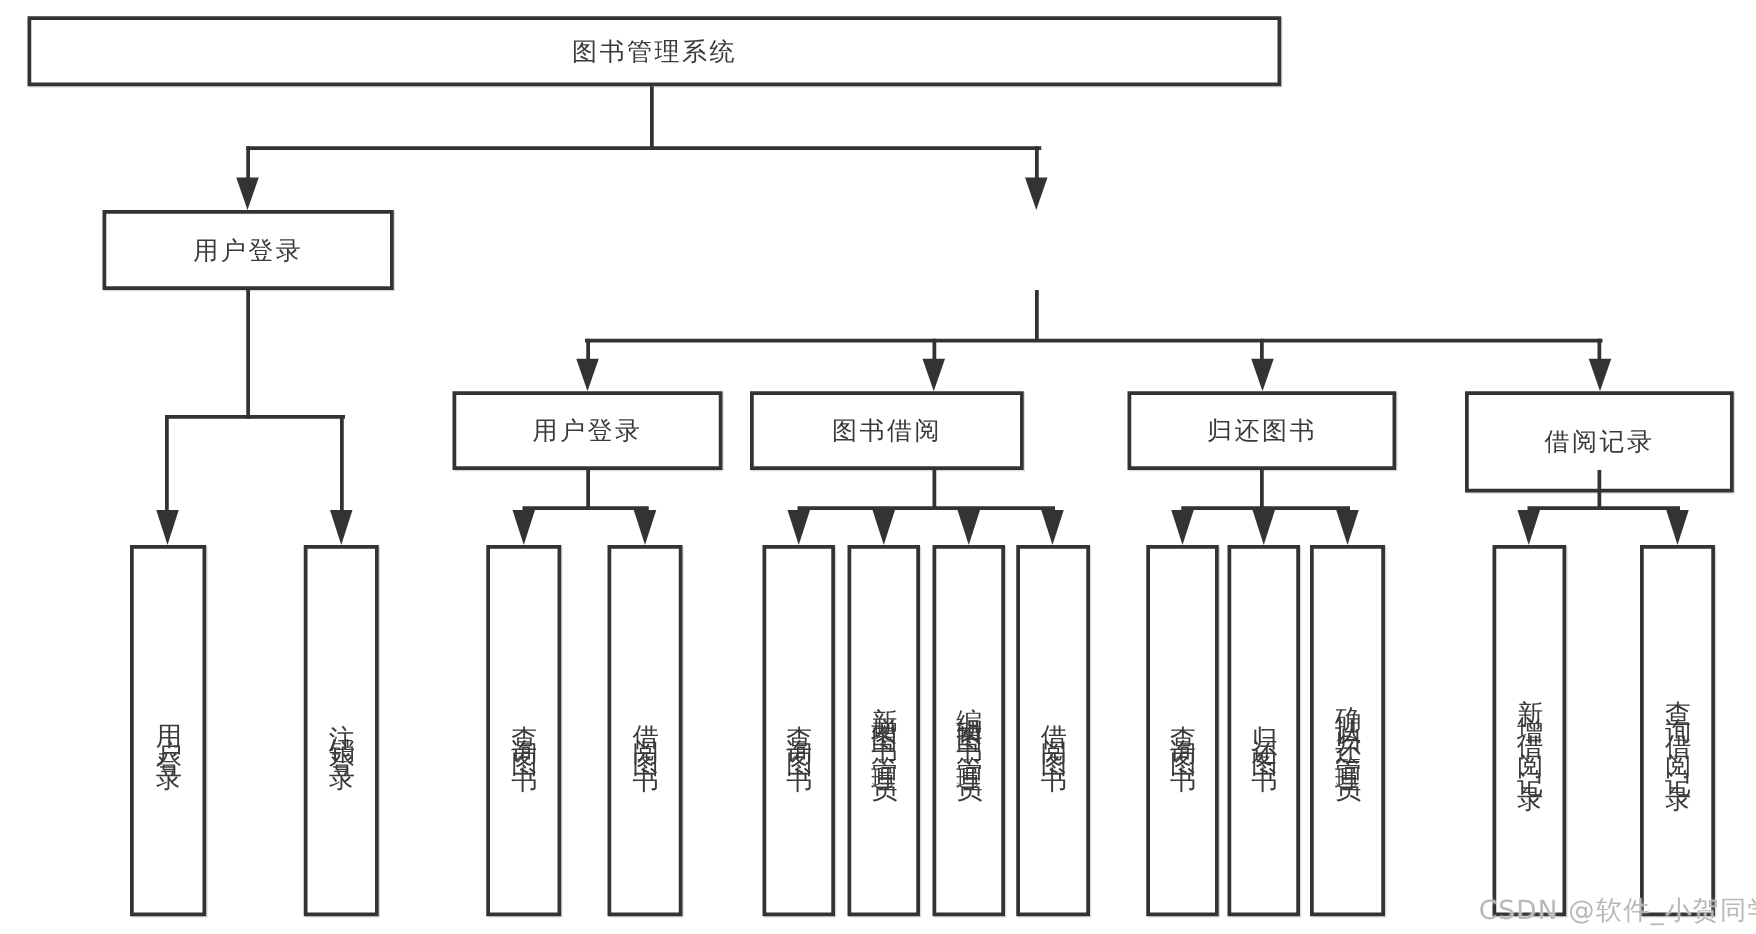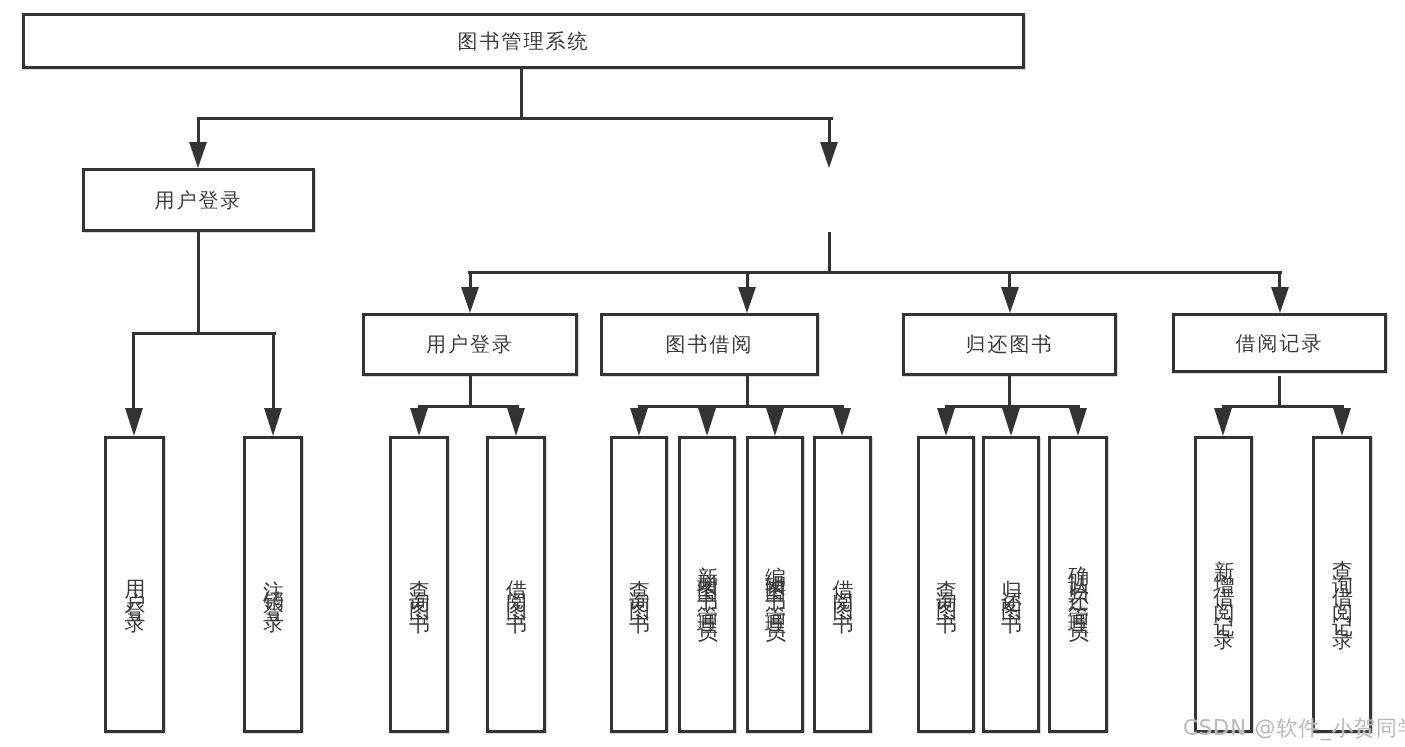--- a/index.html
+++ b/index.html
@@ -102,21 +102,21 @@
 
   <div class="node" style="left:362px;top:313px;width:216px;height:63px;">
     <span class="hlabel">用户登录</span>
   </div>
   <div class="node" style="left:600px;top:313px;width:219px;height:63px;">
     <span class="hlabel">图书借阅</span>
   </div>
   <div class="node" style="left:902px;top:313px;width:215px;height:63px;">
     <span class="hlabel">归还图书</span>
   </div>
-  <div class="node" style="left:1172px;top:313px;width:215px;height:60px;">
+  <div class="node" style="left:1172px;top:313px;width:215px;height:81px;">
     <span class="hlabel">借阅记录</span>
   </div>
 
   <div class="line" style="left:469px;top:376px;width:3px;height:31px;"></div>
   <div class="line" style="left:418px;top:405px;width:101px;height:3px;"></div>
   <div class="arrow tall" style="left:410px;top:408px;"></div>
   <div class="arrow tall" style="left:507px;top:408px;"></div>
 
   <div class="line" style="left:746px;top:376px;width:3px;height:31px;"></div>
   <div class="line" style="left:638px;top:405px;width:206px;height:3px;"></div>

